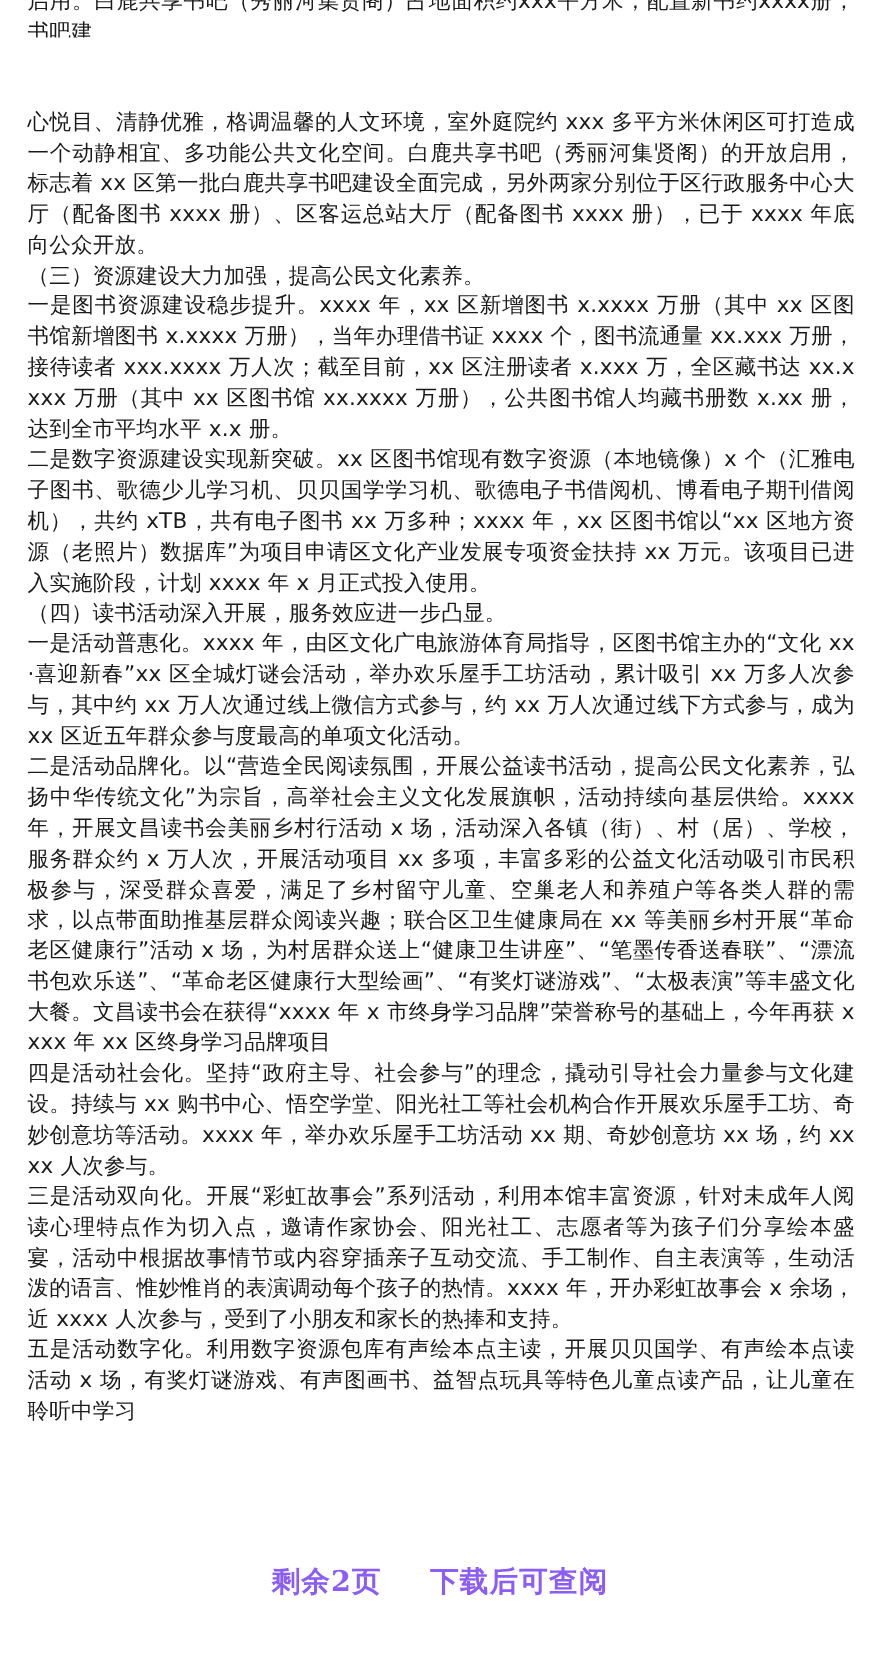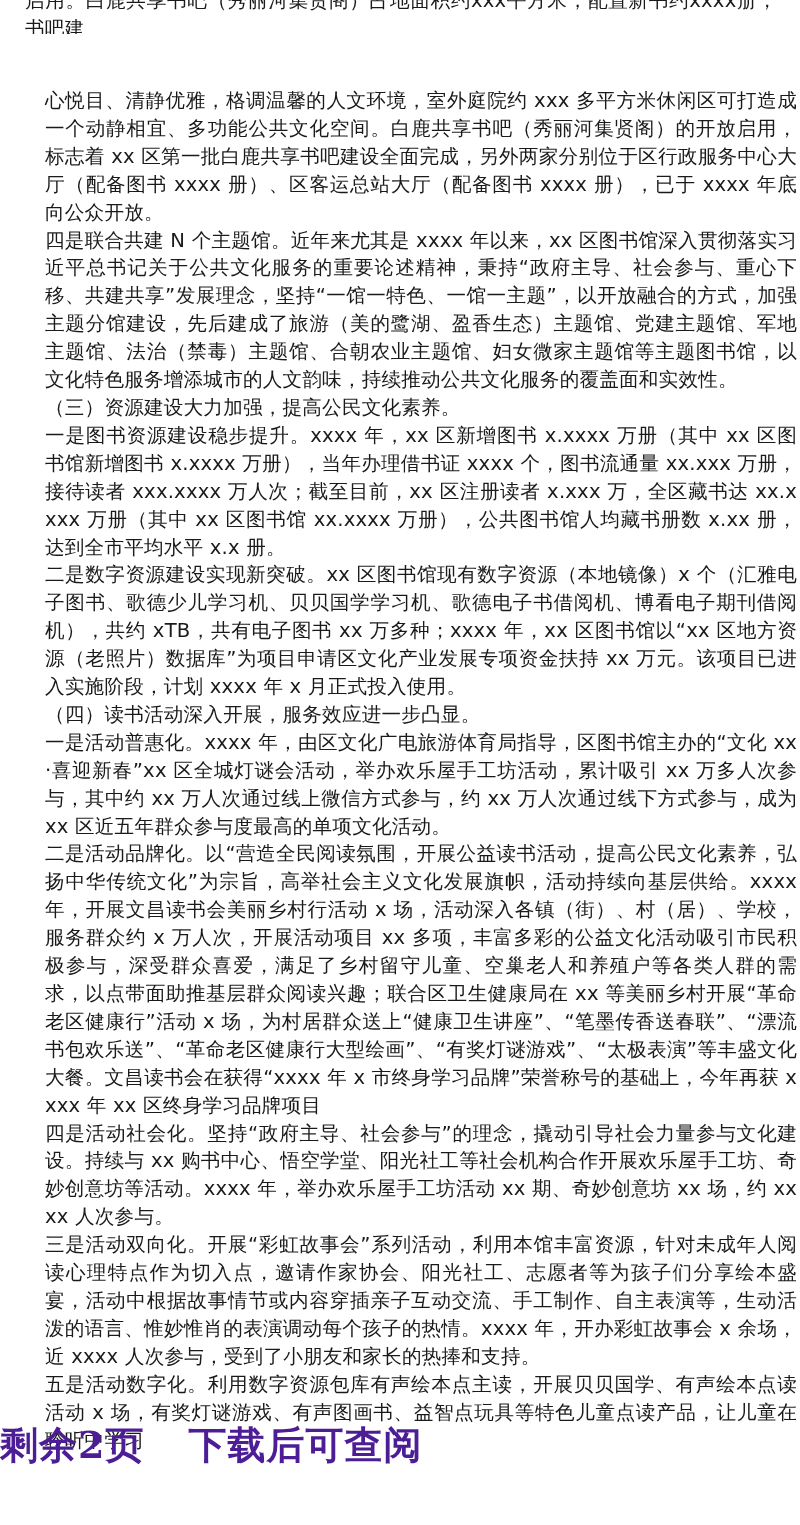--- a/index.html
+++ b/index.html
@@ -36,42 +36,41 @@
   .block p {
     margin: 0;
     padding: 0;
   }
   .top-block {
     top: -13px;
     height: 47px;
     overflow: hidden;
   }
   .main-block {
-    top: 87px;
-    margin-left: 20px;
+    top: 97px;
   }
   .watermark {
     position: absolute;
     color: rgba(200, 200, 200, 0.18);
     font-size: 60px;
     font-weight: bold;
     transform: rotate(-45deg);
     pointer-events: none;
     white-space: nowrap;
   }
   .banner {
     position: absolute;
     left: 0;
     top: 1420px;
     width: 800px;
-    text-align: left;
+    text-align: center;
     font-family: "DejaVu Serif", "Liberation Serif", serif;
     font-weight: bold;
-    font-size: 38px;
-    color: #4c1d95;
+    font-size: 26px;
+    color: #8b5cf6;
     letter-spacing: 1px;
   }
   .banner span.gap {
     display: inline-block;
     width: 44px;
   }
 </style>
 </head>
 <body>
 
@@ -79,21 +78,20 @@
 
   <div class="watermark" style="left:300px; top:560px;">​</div>
 
   <div class="block top-block">
     <p>启用。白鹿共享书吧（秀丽河集贤阁）占地面积约xxx平方米，配置新书约xxxx册，书吧建</p>
 
   </div>
 
   <div class="block main-block">
     <p>心悦目、清静优雅，格调温馨的人文环境，室外庭院约 xxx 多平方米休闲区可打造成一个动静相宜、多功能公共文化空间。白鹿共享书吧（秀丽河集贤阁）的开放启用，标志着 xx 区第一批白鹿共享书吧建设全面完成，另外两家分别位于区行政服务中心大厅（配备图书 xxxx 册）、区客运总站大厅（配备图书 xxxx 册），已于 xxxx 年底向公众开放。</p>
-    <p>四是联合共建 N 个主题馆。近年来尤其是 xxxx 年以来，xx 区图书馆深入贯彻落实习近平总书记关于公共文化服务的重要论述精神，秉持“政府主导、社会参与、重心下移、共建共享”发展理念，坚持“一馆一特色、一馆一主题”，以开放融合的方式，加强主题分馆建设，先后建成了旅游（美的鹭湖、盈香生态）主题馆、党建主题馆、军地主题馆、法治（禁毒）主题馆、合朝农业主题馆、妇女微家主题馆等主题图书馆，以文化特色服务增添城市的人文韵味，持续推动公共文化服务的覆盖面和实效性。</p>
     <p>（三）资源建设大力加强，提高公民文化素养。</p>
     <p>一是图书资源建设稳步提升。xxxx 年，xx 区新增图书 x.xxxx 万册（其中 xx 区图书馆新增图书 x.xxxx 万册），当年办理借书证 xxxx 个，图书流通量 xx.xxx 万册，接待读者 xxx.xxxx 万人次；截至目前，xx 区注册读者 x.xxx 万，全区藏书达 xx.xxxx 万册（其中 xx 区图书馆 xx.xxxx 万册），公共图书馆人均藏书册数 x.xx 册，达到全市平均水平 x.x 册。</p>
     <p>二是数字资源建设实现新突破。xx 区图书馆现有数字资源（本地镜像）x 个（汇雅电子图书、歌德少儿学习机、贝贝国学学习机、歌德电子书借阅机、博看电子期刊借阅机），共约 xTB，共有电子图书 xx 万多种；xxxx 年，xx 区图书馆以“xx 区地方资源（老照片）数据库”为项目申请区文化产业发展专项资金扶持 xx 万元。该项目已进入实施阶段，计划 xxxx 年 x 月正式投入使用。</p>
     <p>（四）读书活动深入开展，服务效应进一步凸显。</p>
     <p>一是活动普惠化。xxxx 年，由区文化广电旅游体育局指导，区图书馆主办的“文化 xx·喜迎新春”xx 区全城灯谜会活动，举办欢乐屋手工坊活动，累计吸引 xx 万多人次参与，其中约 xx 万人次通过线上微信方式参与，约 xx 万人次通过线下方式参与，成为 xx 区近五年群众参与度最高的单项文化活动。</p>
     <p>二是活动品牌化。以“营造全民阅读氛围，开展公益读书活动，提高公民文化素养，弘扬中华传统文化”为宗旨，高举社会主义文化发展旗帜，活动持续向基层供给。xxxx 年，开展文昌读书会美丽乡村行活动 x 场，活动深入各镇（街）、村（居）、学校，服务群众约 x 万人次，开展活动项目 xx 多项，丰富多彩的公益文化活动吸引市民积极参与，深受群众喜爱，满足了乡村留守儿童、空巢老人和养殖户等各类人群的需求，以点带面助推基层群众阅读兴趣；联合区卫生健康局在 xx 等美丽乡村开展“革命老区健康行”活动 x 场，为村居群众送上“健康卫生讲座”、“笔墨传香送春联”、“漂流书包欢乐送”、“革命老区健康行大型绘画”、“有奖灯谜游戏”、“太极表演”等丰盛文化大餐。文昌读书会在获得“xxxx 年 x 市终身学习品牌”荣誉称号的基础上，今年再获 xxxx 年 xx 区终身学习品牌项目</p>
     <p>四是活动社会化。坚持“政府主导、社会参与”的理念，撬动引导社会力量参与文化建设。持续与 xx 购书中心、悟空学堂、阳光社工等社会机构合作开展欢乐屋手工坊、奇妙创意坊等活动。xxxx 年，举办欢乐屋手工坊活动 xx 期、奇妙创意坊 xx 场，约 xxxx 人次参与。</p>
     <p>三是活动双向化。开展“彩虹故事会”系列活动，利用本馆丰富资源，针对未成年人阅读心理特点作为切入点，邀请作家协会、阳光社工、志愿者等为孩子们分享绘本盛宴，活动中根据故事情节或内容穿插亲子互动交流、手工制作、自主表演等，生动活泼的语言、惟妙惟肖的表演调动每个孩子的热情。xxxx 年，开办彩虹故事会 x 余场，近 xxxx 人次参与，受到了小朋友和家长的热捧和支持。</p>
     <p>五是活动数字化。利用数字资源包库有声绘本点主读，开展贝贝国学、有声绘本点读活动 x 场，有奖灯谜游戏、有声图画书、益智点玩具等特色儿童点读产品，让儿童在聆听中学习</p>
   </div>

